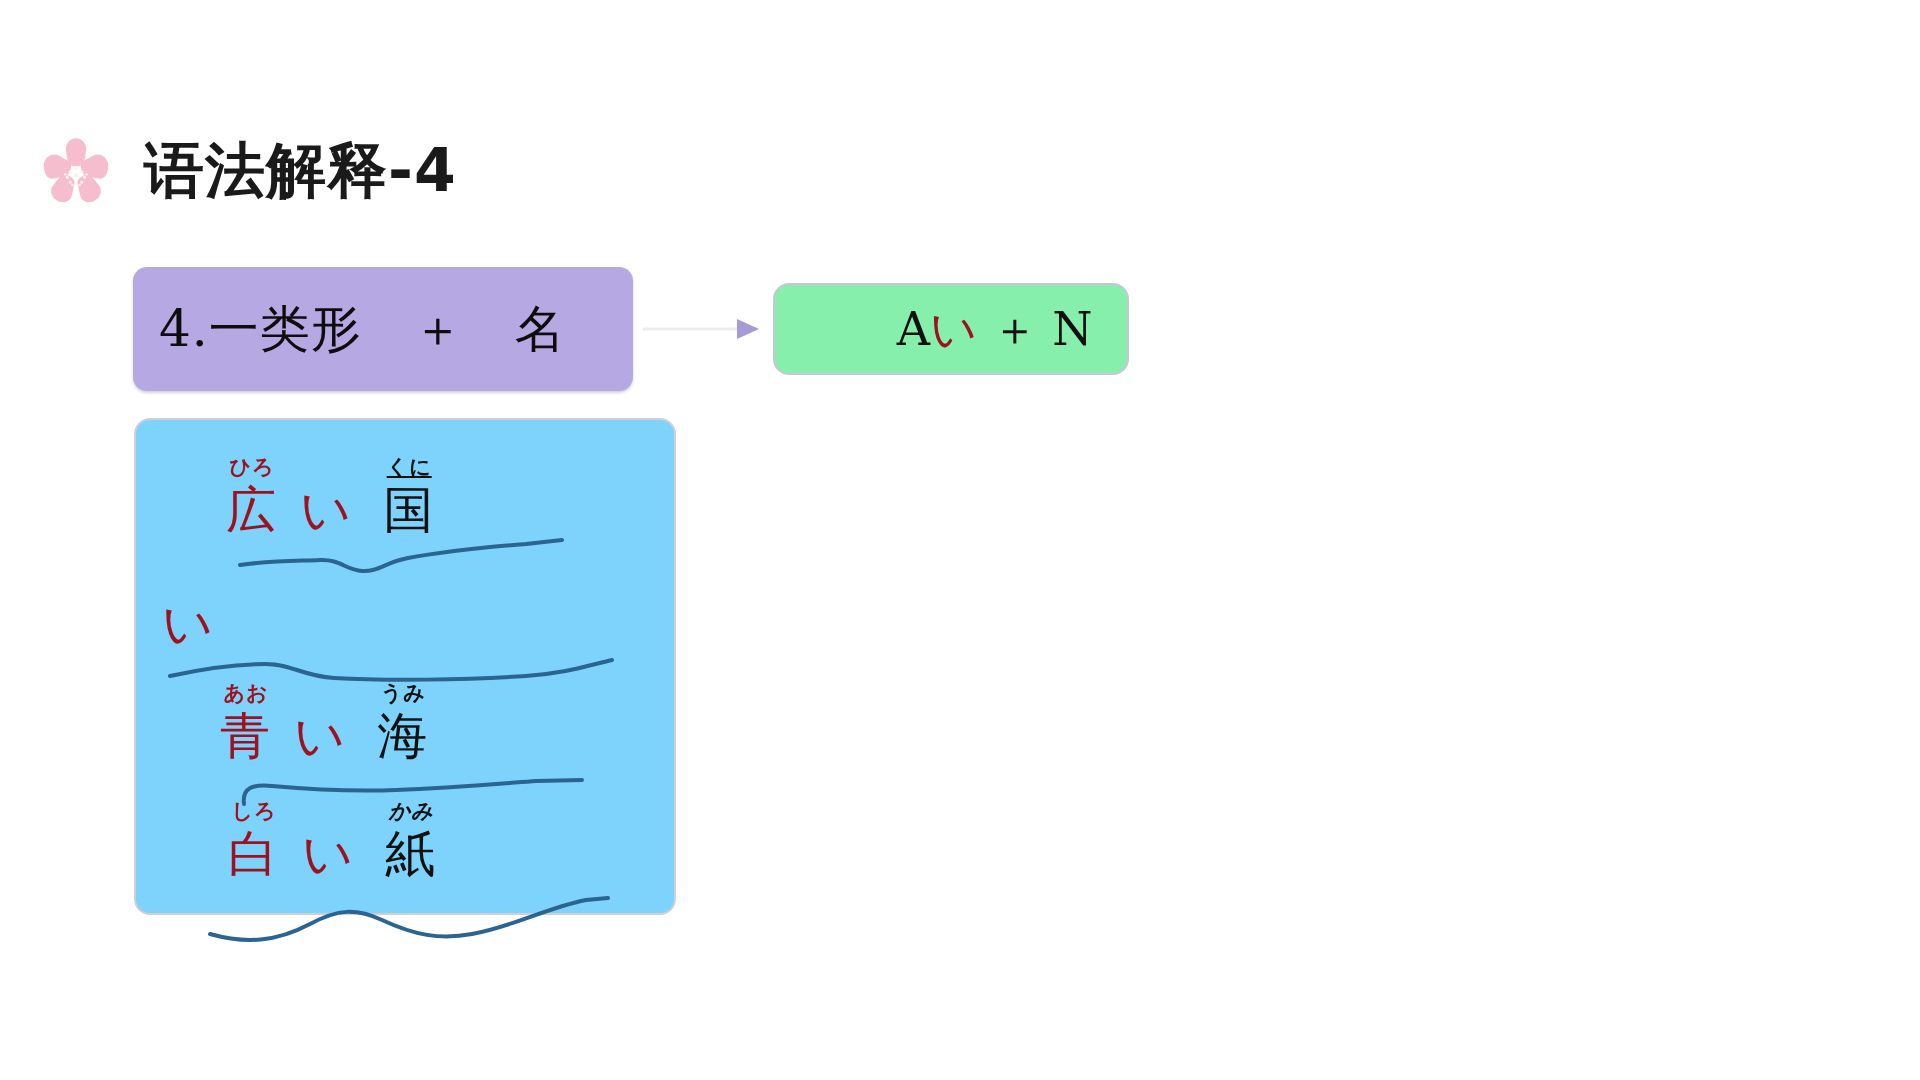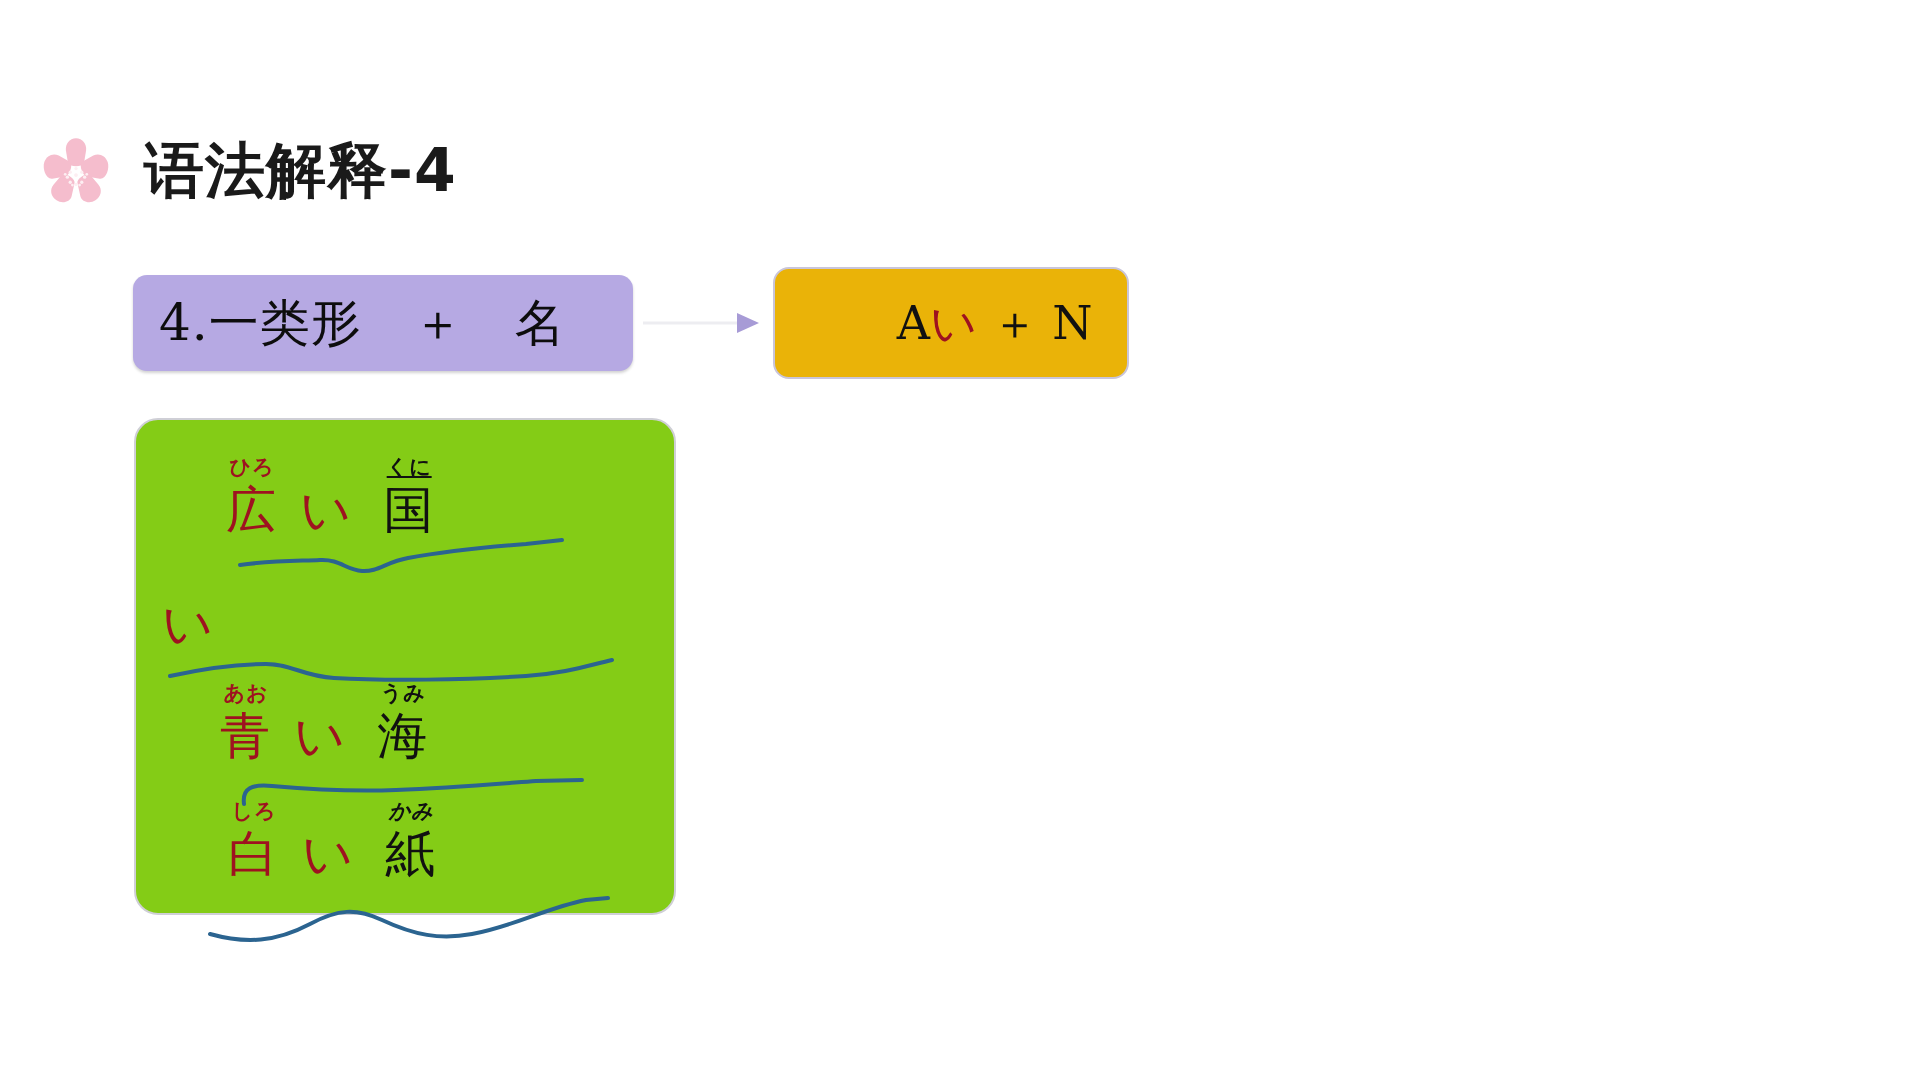--- a/index.html
+++ b/index.html
@@ -47,21 +47,21 @@
     position: absolute;
     left: 133px;
     top: 267px;
     display: flex;
     align-items: center;
   }
   #rule-pattern-box {
     background: #b6a9e3;
     border-radius: 14px;
     box-shadow: 0 2px 3px rgba(0,0,0,0.18);
-    height: 96px;
+    height: 124px;
     min-width: 500px;
     box-sizing: border-box;
     padding: 0 26px;
     display: flex;
     align-items: center;
     justify-content: flex-start;
   }
   #rule-pattern-text {
     font-family: "DejaVu Serif", "Liberation Serif", serif;
     font-size: 50px;
@@ -71,24 +71,24 @@
     letter-spacing: 1px;
   }
   #rule-arrow {
     width: 120px;
     height: 40px;
     margin-left: 10px;
     margin-right: 10px;
     display: block;
   }
   #rule-result-box {
-    background: #eab308;
+    background: #86efac;
     border: 2px solid #c9c5da;
     border-radius: 16px;
-    height: 112px;
+    height: 92px;
     min-width: 280px;
     box-sizing: border-box;
     padding: 0 34px;
     display: flex;
     align-items: center;
     justify-content: center;
   }
   #rule-result-text {
     font-family: "DejaVu Serif", "Liberation Serif", serif;
     font-size: 46px;
@@ -101,22 +101,22 @@
   }
 
   
   #examples-card {
     position: absolute;
     left: 134px;
     top: 418px;
     width: 542px;
     height: 497px;
     border: 2px solid #cfcfd6;
-    border-radius: 24px;
-    background: #84cc16;
+    border-radius: 16px;
+    background: #7dd3fc;
     box-sizing: border-box;
   }
   #examples-list {
     position: absolute;
     left: 0;
     top: 0;
     width: 100%;
     height: 100%;
   }
   .example-row {

